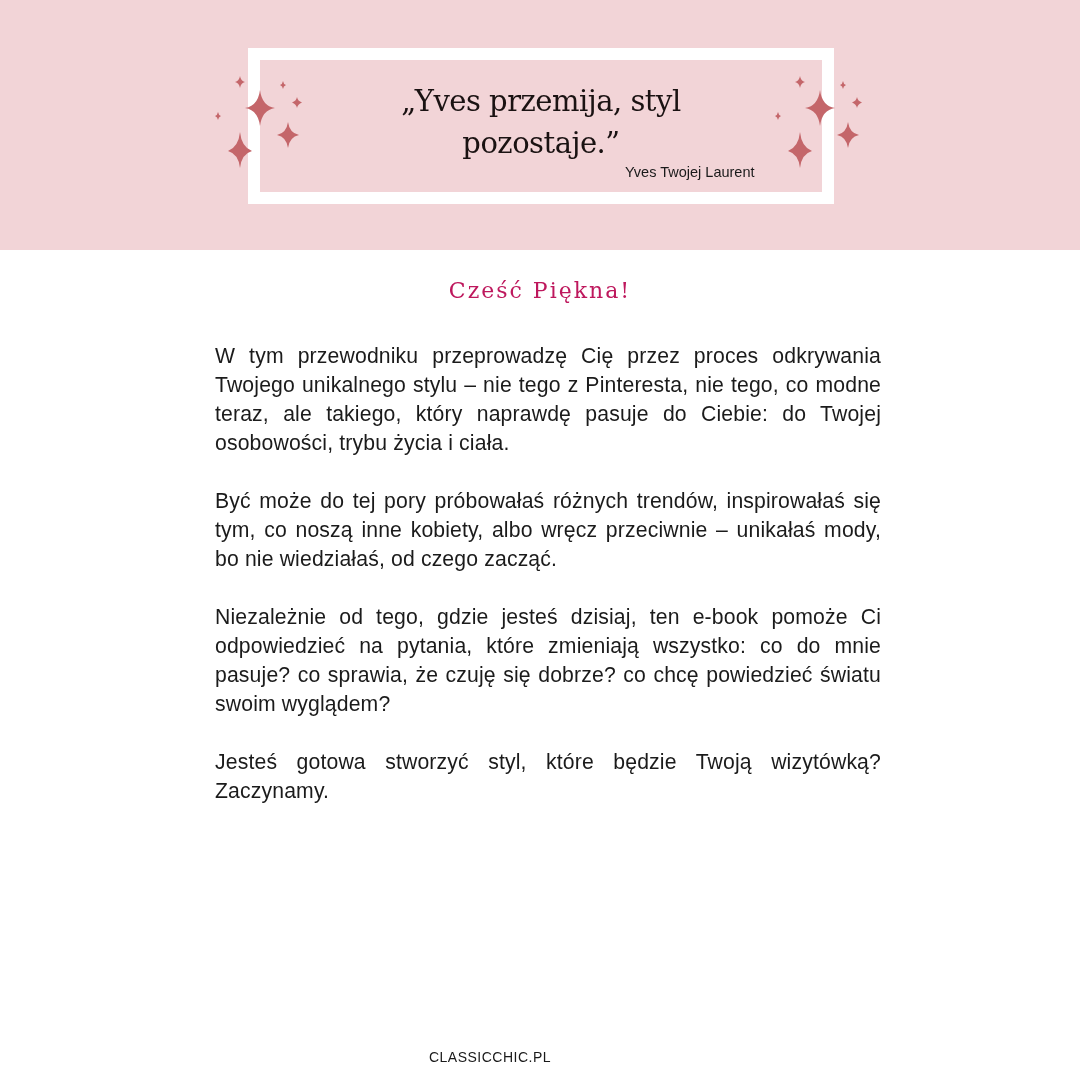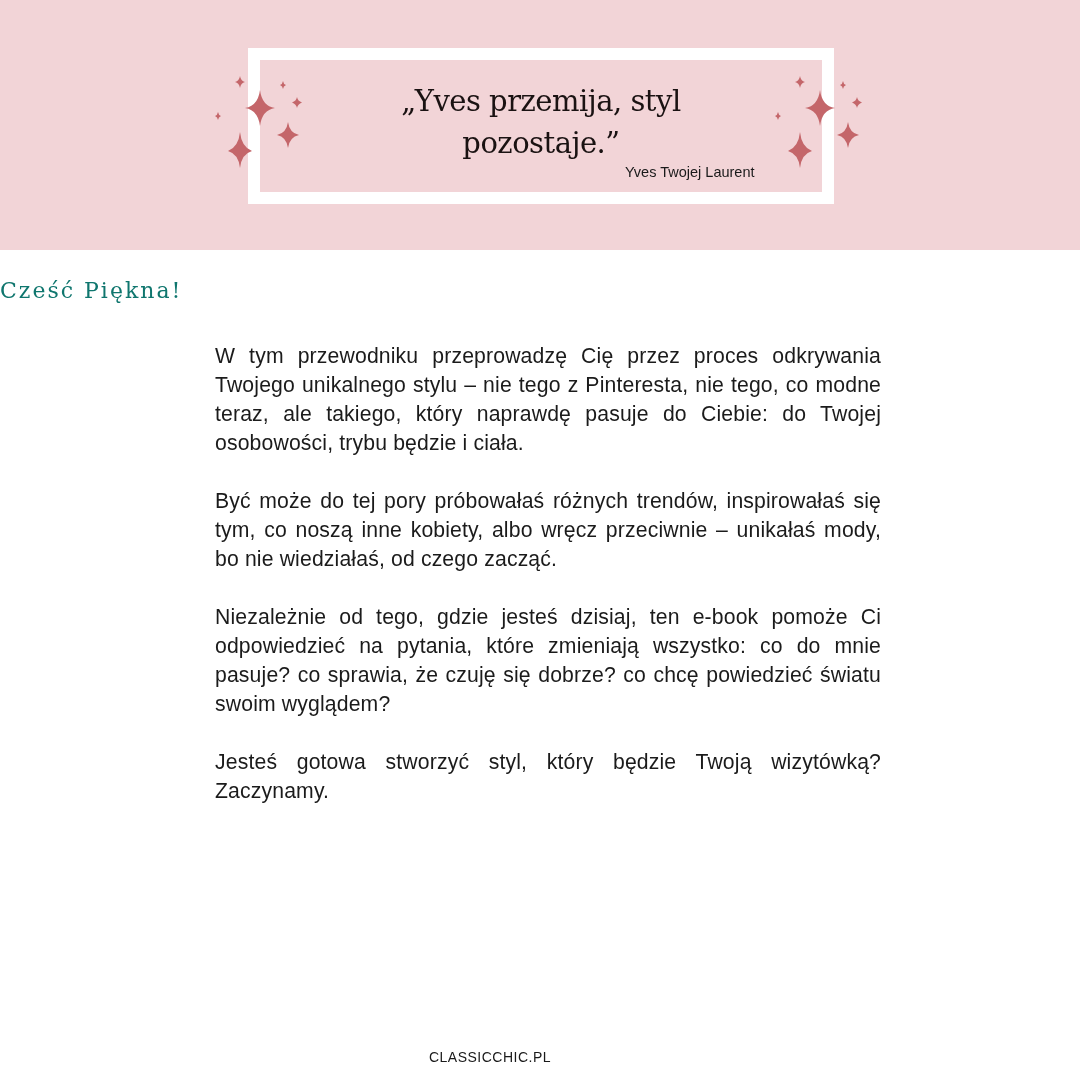--- a/index.html
+++ b/index.html
@@ -63,25 +63,25 @@
       height: 100px;
     }
     .sparkles.left { left: 205px; }
     .sparkles.right { left: 765px; }
     .sparkles svg { width: 110px; height: 100px; display: block; }
 
     .greeting {
       position: absolute;
       left: 0; top: 278px;
       width: 1080px;
-      text-align: left;
+      text-align: center;
       font-family: "DejaVu Serif", serif;
       font-size: 22px;
       letter-spacing: 2px;
-      color: #0f766e;
+      color: #be185d;
     }
     .content {
       position: absolute;
       left: 215px; top: 341px;
       width: 666px;
     }
     .content p {
       margin: 0 0 29px 0;
       font-family: "Liberation Sans", sans-serif;
       font-size: 21.2px;
@@ -142,19 +142,19 @@
 
 <div class="quote">
   <span class="line">„Yves przemija, styl</span>
   <span class="line">pozostaje.”</span>
 </div>
 <div class="author">Yves Twojej Laurent</div>
 
 <div class="greeting">Cześć Piękna!</div>
 
 <div class="content">
-  <p>W tym przewodniku przeprowadzę Cię przez proces odkrywania Twojego unikalnego stylu – nie tego z Pinteresta, nie tego, co modne teraz, ale takiego, który naprawdę pasuje do Ciebie: do Twojej osobowości, trybu będzie i ciała.</p>
+  <p>W tym przewodniku przeprowadzę Cię przez proces odkrywania Twojego unikalnego stylu – nie tego z Pinteresta, nie tego, co modne teraz, ale takiego, który naprawdę pasuje do Ciebie: do Twojej osobowości, trybu życia i ciała.</p>
   <p>Być może do tej pory próbowałaś różnych trendów, inspirowałaś się tym, co noszą inne kobiety, albo wręcz przeciwnie – unikałaś mody, bo nie wiedziałaś, od czego zacząć.</p>
   <p>Niezależnie od tego, gdzie jesteś dzisiaj, ten e-book pomoże Ci odpowiedzieć na pytania, które zmieniają wszystko: co do mnie pasuje? co sprawia, że czuję się dobrze? co chcę powiedzieć światu swoim wyglądem?</p>
-  <p>Jesteś gotowa stworzyć styl, który będzie Twoją wizytówką? Zaczynamy.</p>
+  <p>Jesteś gotowa stworzyć styl, które będzie Twoją wizytówką? Zaczynamy.</p>
 </div>
 
 <div class="footer">CLASSICCHIC.PL</div>
 
 </body></html>

